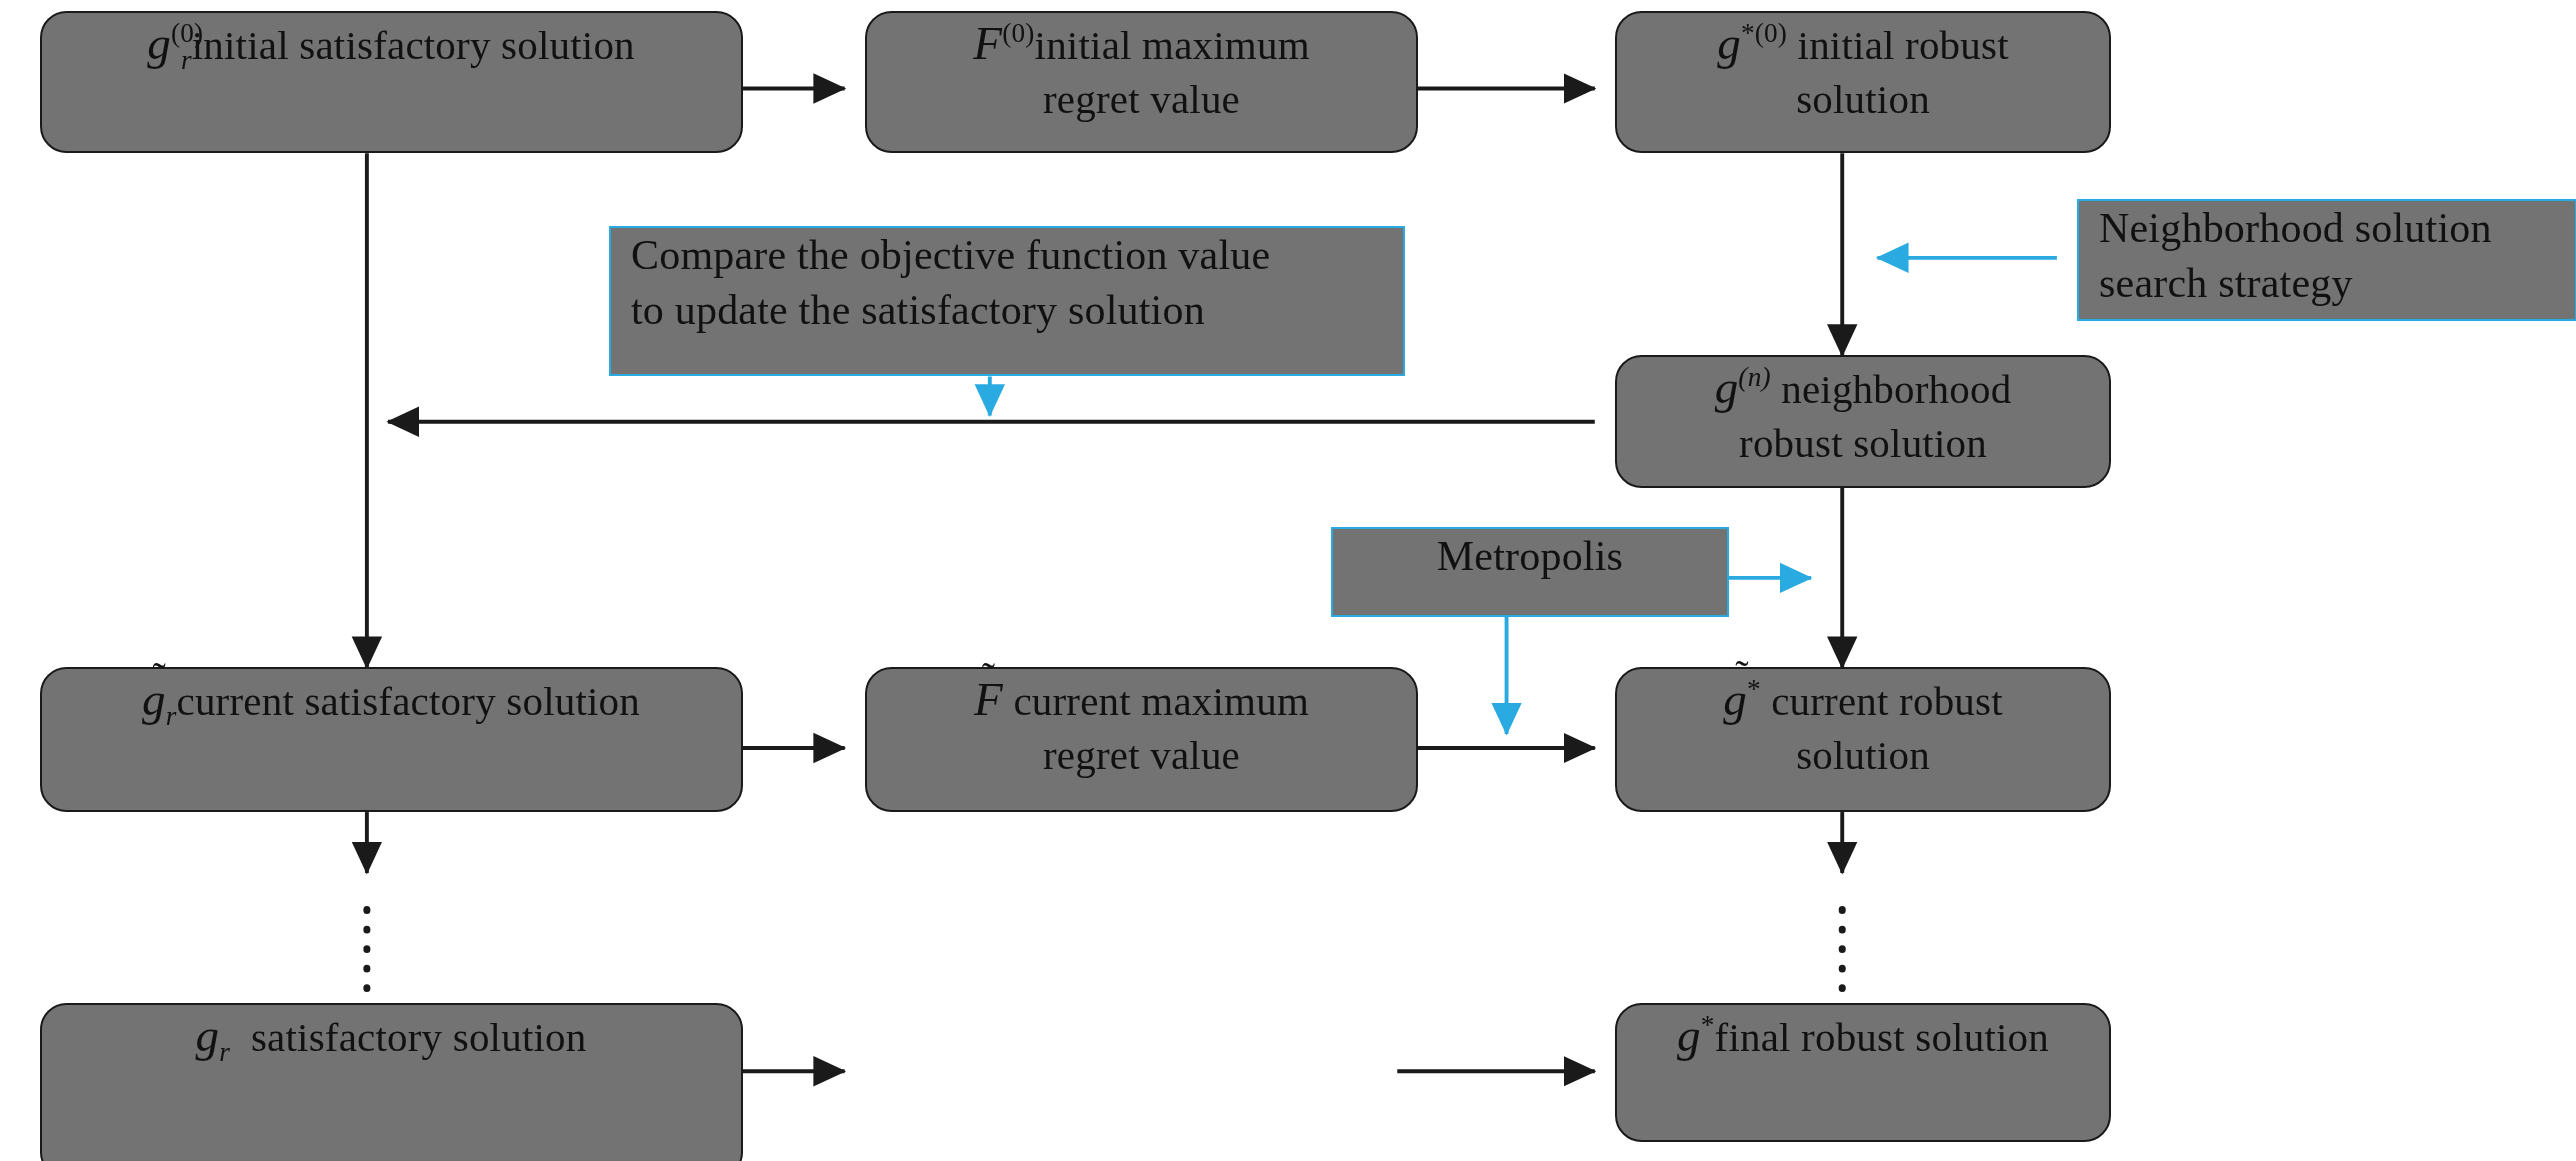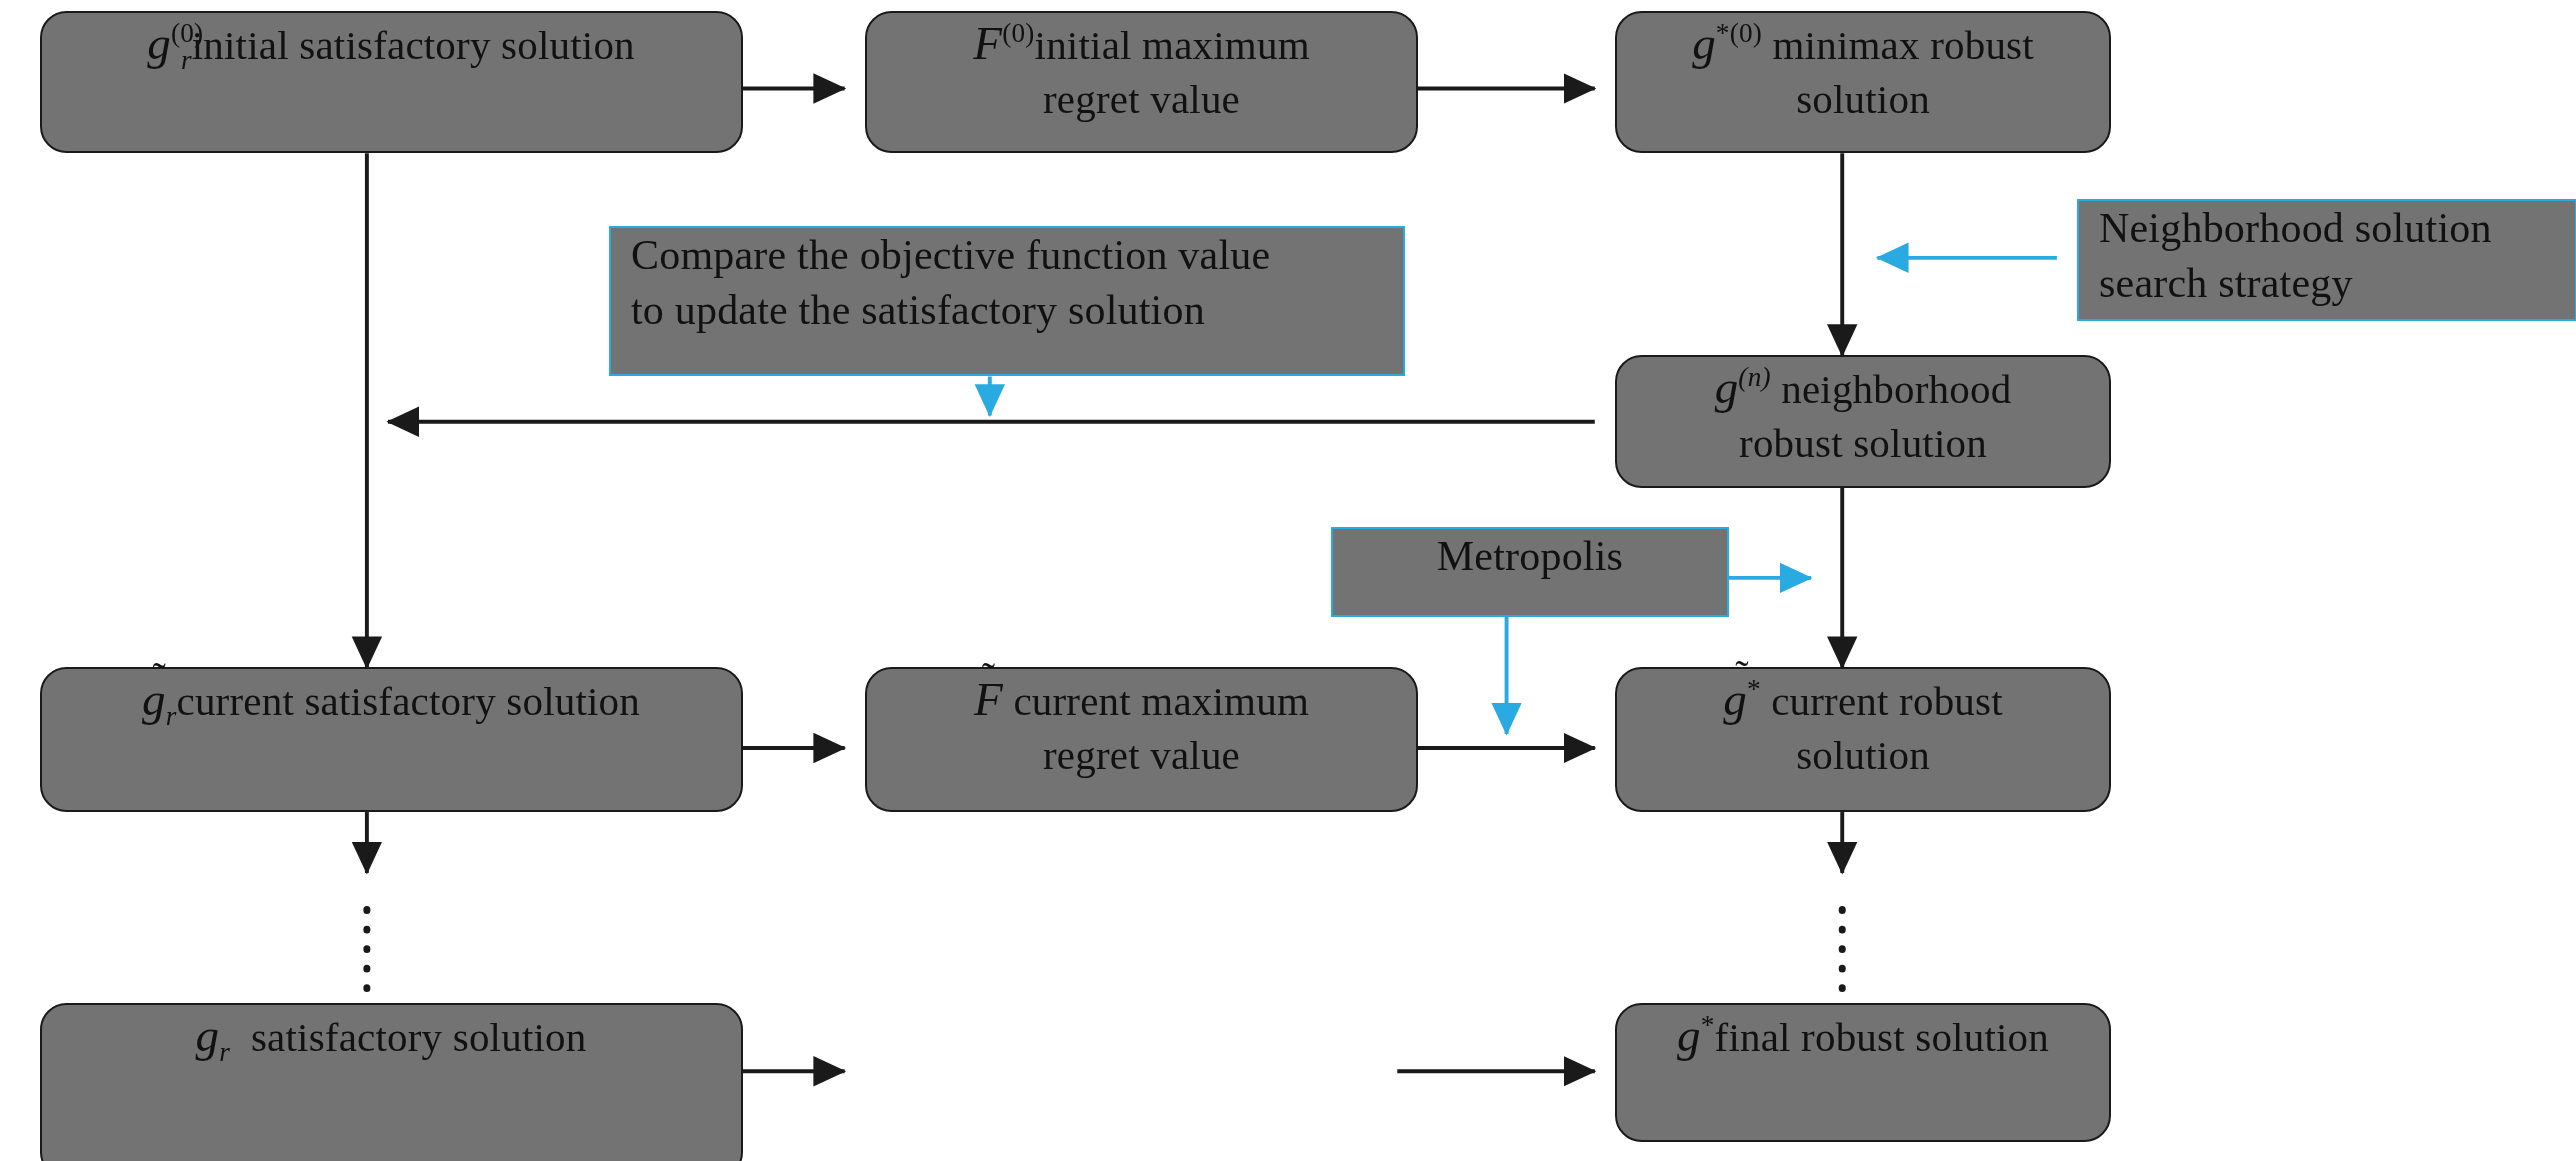--- a/index.html
+++ b/index.html
@@ -143,21 +143,21 @@
   <div class="node rounded" style="left:19.5px; top:11px; width:703px; height:142px;">
     <div class="txt"><span class="mi">g<span class="sup">(0)</span><span class="sub" style="margin-left:-0.82em">r</span></span><span>initial  satisfactory solution</span></div>
   </div>
 
   <div class="node rounded" style="left:845px; top:11px; width:553px; height:142px;">
     <div class="txt"><span class="mi">F<span class="sup">(0)</span></span><span>initial maximum
 regret value</span></div>
   </div>
 
   <div class="node rounded" style="left:1595px; top:11px; width:496px; height:142px;">
-    <div class="txt"><span class="mi">g<span class="sup">*(0)</span></span> <span>minimax  robust
+    <div class="txt"><span class="mi">g<span class="sup">*(0)</span></span> <span>initial  robust
 solution</span></div>
   </div>
 
   <div class="node blue" style="left:2057px; top:199px; width:500px; height:122px;">
     <div class="txt">Neighborhood solution
 search strategy</div>
   </div>
 
   <div class="node blue" style="left:589px; top:226px; width:796px; height:150px;">
     <div class="txt">Compare the objective function value

